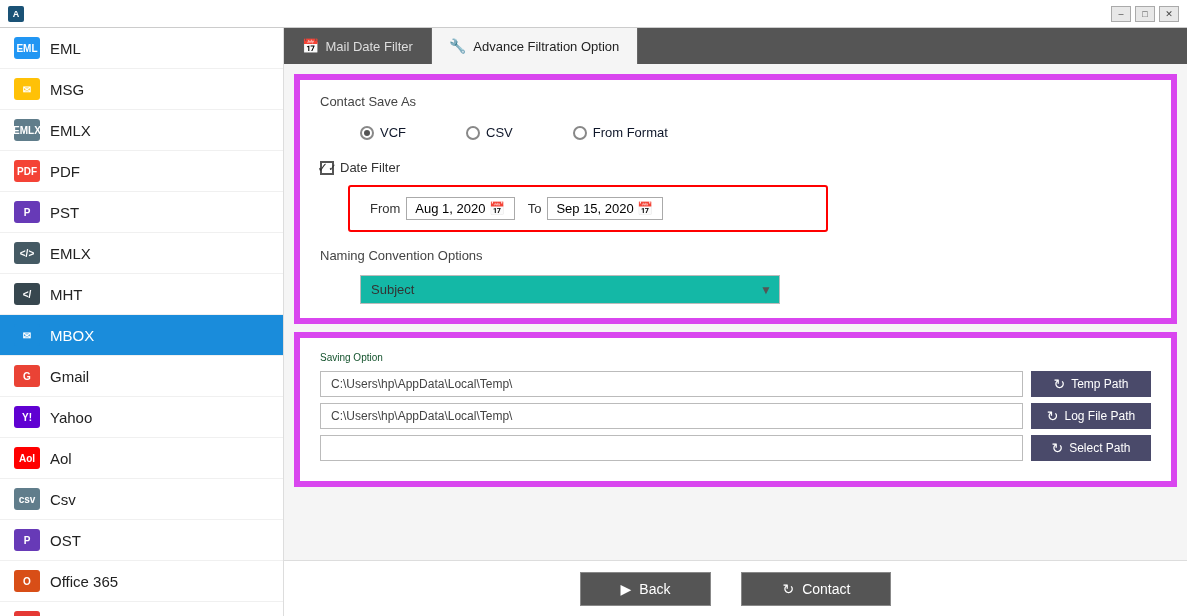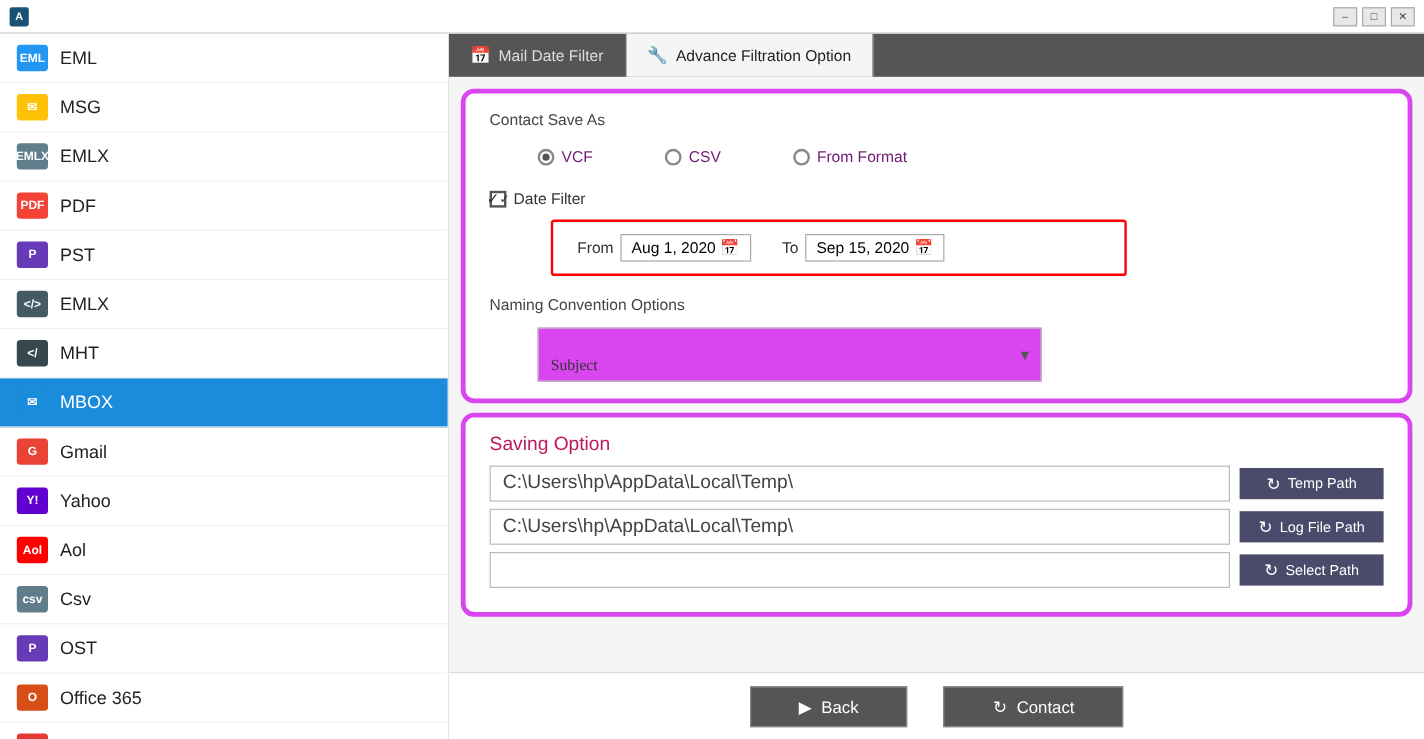--- a/index.html
+++ b/index.html
@@ -15,21 +15,21 @@
     .title-bar-logo { width: 16px; height: 16px; background: #1a5276; border-radius: 2px; display:flex; align-items:center; justify-content:center; color:#fff; font-size:9px; font-weight:bold; }
     .title-bar-controls { display: flex; gap: 4px; }
     .title-btn { width: 20px; height: 16px; border: 1px solid #aaa; background: #e8e8e8; cursor: pointer; display:flex; align-items:center; justify-content:center; font-size:9px; color:#444; }
     .title-btn.close { background: #e8e8e8; }
 
     
     .app-body { display: flex; height: calc(616px - 28px); }
 
     
     .sidebar {
-      width: 374px; background: #fff; border-right: 1px solid #ddd;
+      width: 284px; background: #fff; border-right: 1px solid #ddd;
       overflow-y: auto; flex-shrink: 0;
     }
     .sidebar-item {
       display: flex; align-items: center; gap: 10px;
       padding: 9px 14px; cursor: pointer; color: #222;
       border-bottom: 1px solid #f0f0f0;
     }
     .sidebar-item.active { background: #1a8cdb; color: #fff; }
     .sidebar-item .icon-badge {
       width: 26px; height: 22px; border-radius: 3px;
@@ -49,71 +49,70 @@
       border-right: 1px solid #666;
     }
     .tab.active { background: #f5f5f5; color: #222; }
     .tab-icon { font-size: 14px; }
 
     
     .content { flex: 1; padding: 10px; overflow-y: auto; display: flex; flex-direction: column; gap: 8px; }
 
     
     .card {
-      background: #fff; border: 4px solid #d946ef;
-      border-radius: 11px; padding: 14px 20px;
+      background: #fff; border: 6px solid #d946ef;
+      border-radius: 0; padding: 14px 20px;
     }
 
     .section-title { font-size: 13px; color: #444; margin-bottom: 12px; }
 
     
     .radio-group { display: flex; align-items: center; gap: 60px; padding: 4px 40px; }
-    .radio-option { display: flex; align-items: center; gap: 6px; color: #701a75; }
+    .radio-option { display: flex; align-items: center; gap: 6px; color: #0f172a; }
     .radio-circle {
       width: 14px; height: 14px; border-radius: 50%; border: 2px solid #888;
       display: flex; align-items: center; justify-content: center;
     }
     .radio-circle.selected::after {
       content: ''; width: 6px; height: 6px; border-radius: 50%; background: #555;
     }
     .date-filter-checkbox { display: flex; align-items: center; gap: 6px; margin-bottom: 10px; color: #333; }
     .checkbox-box { width: 14px; height: 14px; border: 2px solid #555; display:flex; align-items:center; justify-content:center; background:#fff; }
     .checkbox-box.checked::after { content: '✓'; font-size: 10px; color: #333; }
 
     .date-range-box {
       border: 2px solid red; border-radius: 3px;
-      padding: 10px 20px; display: flex; align-items: center; gap: 26px;
-      max-width: 480px; margin-left: 51px;
+      padding: 10px 20px; display: flex; align-items: center; gap: 13px;
+      max-width: 480px; margin-left: 28px;
     }
     .date-field { display: flex; align-items: center; gap: 6px; }
     .date-label { color: #333; font-size: 13px; }
     .date-input {
       border: 1px solid #aaa; padding: 3px 8px; font-size: 13px;
       background: #fff; min-width: 90px; display:flex; align-items:center; gap:4px;
     }
     .cal-icon { font-size: 13px; color: #555; cursor: pointer; }
 
     
     .naming-section { }
     .select-wrapper { position: relative; max-width: 420px; margin-left: 40px; }
     .naming-select {
-      width: 100%; padding: 22px 30px 6px 10px; border: 1px solid #bbb;
-      background: #d946ef; font-size: 13px; color: #333; appearance: none;
+      width: 100%; padding: 6px 30px 6px 10px; border: 1px solid #bbb;
+      background: #14b8a6; font-size: 13px; color: #333; appearance: none;
       cursor: pointer;
-      font-family: Liberation Serif, serif;
     }
     .select-arrow {
       position: absolute; right: 8px; top: 50%; transform: translateY(-50%);
       pointer-events: none; color: #555; font-size: 12px;
     }
-    .saving-title { font-size: 16px; color: #be185d; margin-bottom: 8px; }
+    .saving-title { font-size: 10px; color: #14532d; margin-bottom: 8px; }
     .saving-row { display: flex; align-items: center; gap: 8px; margin-bottom: 6px; }
     .saving-input {
       flex: 1; padding: 5px 10px; border: 1px solid #bbb; background: #fff;
-      font-size: 16px; color: #444;
+      font-size: 12px; color: #444;
     }
     .path-btn {
       width: 120px; padding: 5px 0; background: #4a4a6a; color: #fff;
       border: none; cursor: pointer; font-size: 12px;
       display: flex; align-items: center; justify-content: center; gap: 6px;
     }
     .path-btn-icon { font-size: 14px; }
 
     
     .bottom-bar {

